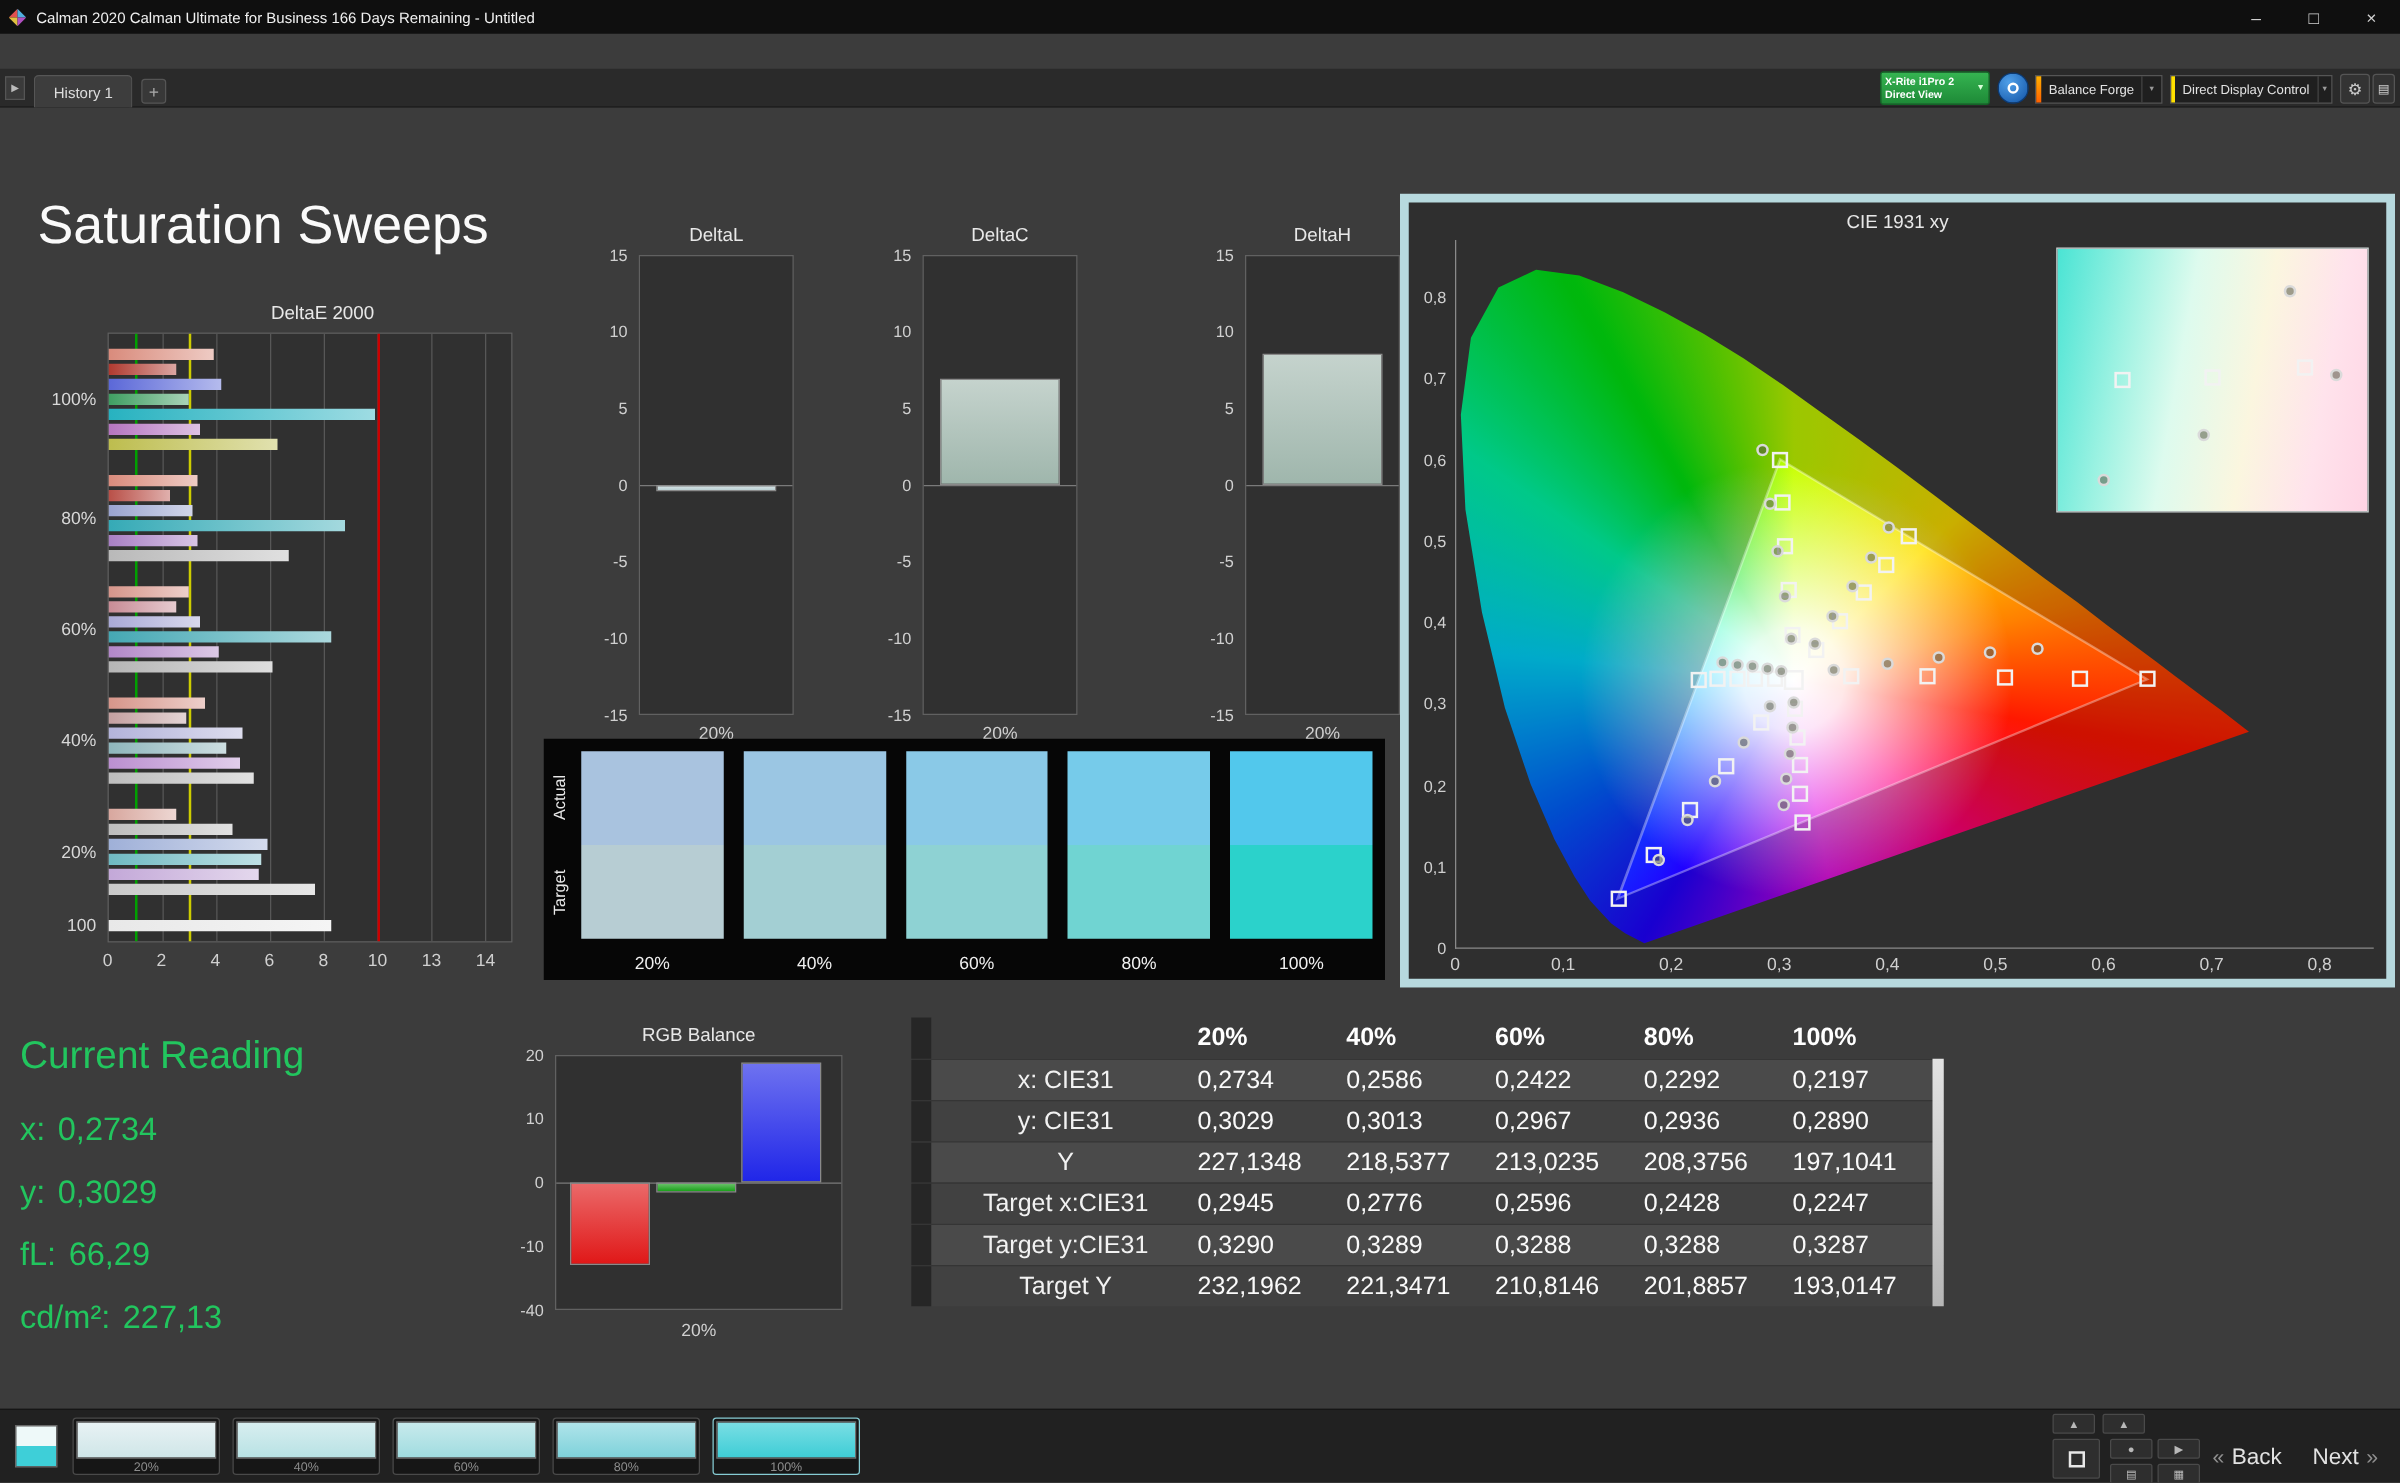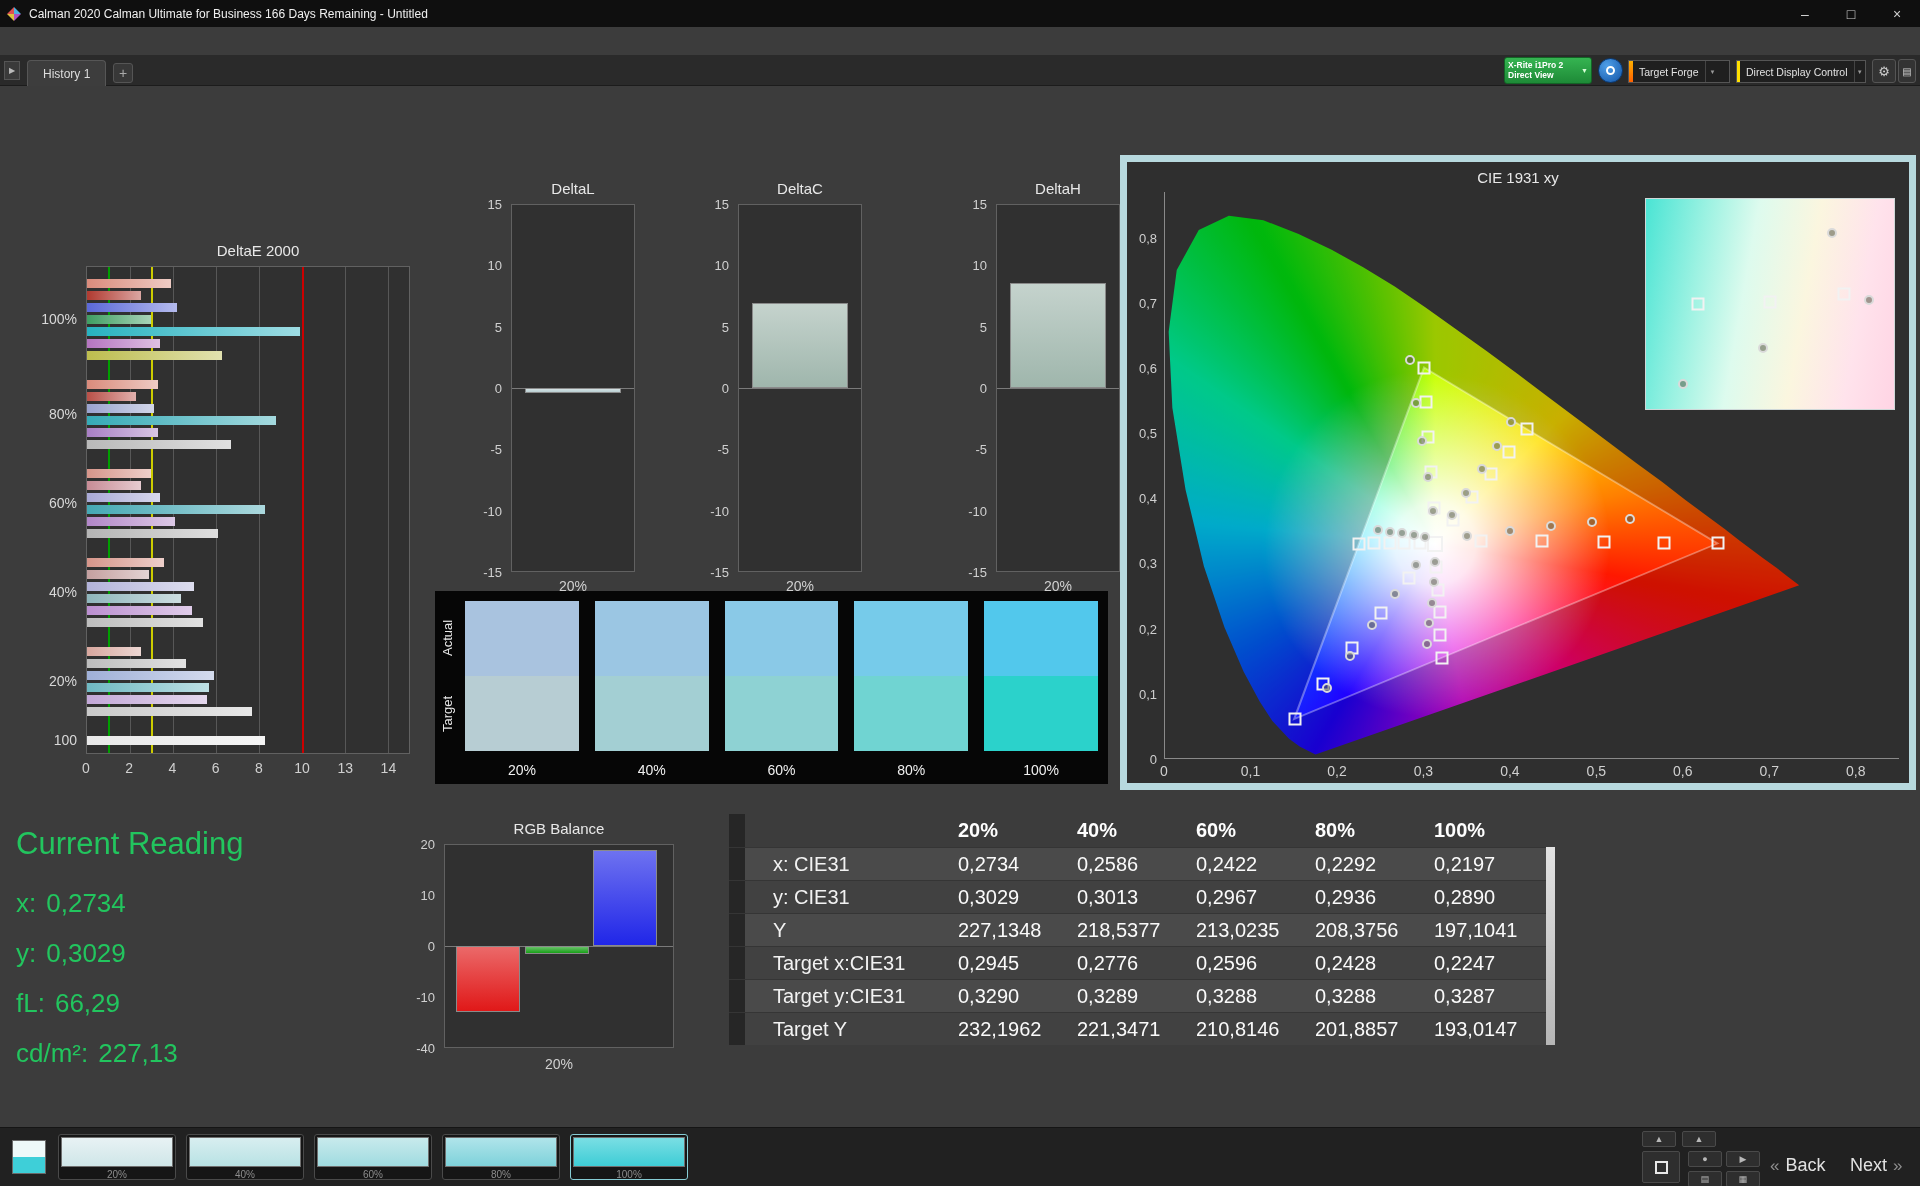--- a/index.html
+++ b/index.html
@@ -104,21 +104,21 @@
   
   .cur { position:absolute; left:16px; top:826px; color:#22c55e; }
   .cur-title { font-size:31px; font-weight:400; margin-bottom:26px; }
   .cur-line { font-size:26px; font-weight:400; margin-bottom:19px; display:flex; gap:10px; }
 
   
   .data-table { position:absolute; left:729px; top:814px; width:826px; }
   .t-row { display:flex; height:33px; align-items:center; }
   .t-row + .t-row { border-top:1px solid #353535; }
   .t-dark { width:16px; align-self:stretch; background:#262626; }
-  .t-label { width:205px; padding-left:28px; font-size:20px; color:#f2f2f2; }
+  .t-label { width:205px; padding-left:10px; font-size:20px; color:#f2f2f2;text-align:center; }
   .t-cell { width:119px; padding-left:8px; font-size:20px; color:#fafafa; }
   .t-hcell { font-weight:700; color:#fff; }
   .even { background:#4a4a4a; } .odd { background:#414141; }
   .t-scroll { position:absolute; right:0; top:33px; bottom:0; width:9px; background:linear-gradient(to bottom,#e2e2e2,#b6b6b6); }
 
   
   .bottombar { position:absolute; left:0; bottom:0; width:100%; height:59px; background:#212121; border-top:1px solid #151515; }
   .mini-swatch { position:absolute; left:12px; top:12px; width:34px; height:34px; border:1px solid #6a6a6a; background:linear-gradient(to bottom,#eef9f9 50%,#3ecfd8 50%); }
   .thumbs { position:absolute; left:58px; top:6px; display:flex; gap:10px; }
   .thumb { width:118px; height:46px; border:1px solid #4a4a4a; border-radius:3px; background:#161616; overflow:hidden; }
@@ -167,34 +167,35 @@
         <span>Direct View</span>
       </div>
       <span class="meter-caret">▼</span>
     </div>
     <div class="meter-badge">
         <div class="badge-dot"></div>
       </div>
 
     <div class="dd" id="dd-source">
       <div class="dd-accent" style="background:linear-gradient(#ffb000,#ff6000)"></div>
-      <div class="dd-label">Target Forge</div>
+      <div class="dd-label">Balance Forge</div>
       <div class="dd-caret">▼</div>
     </div>
     <div class="dd" id="dd-control">
       <div class="dd-accent" style="background:#ffe000"></div>
       <div class="dd-label">Direct Display Control</div>
       <div class="dd-caret">▼</div>
     </div>
     <div class="gear-btn">⚙</div>
     <div class="layout-btn">▤</div>
   </div>
 
   <div class="main"></div>
 
+  <div class="page-title">Saturation Sweeps</div>
 
   <div class="chart-de">
     <div class="ct">DeltaE 2000</div>
     <div class="de-ylabels">
         <div class="ylab" style="top: 52.5px;">100%</div>
         <div class="ylab" style="top: 147.5px;">80%</div>
         <div class="ylab" style="top: 236.5px;">60%</div>
         <div class="ylab" style="top: 325.5px;">40%</div>
         <div class="ylab" style="top: 414.5px;">20%</div>
         <div class="ylab" style="top: 473.5px;">100</div>

